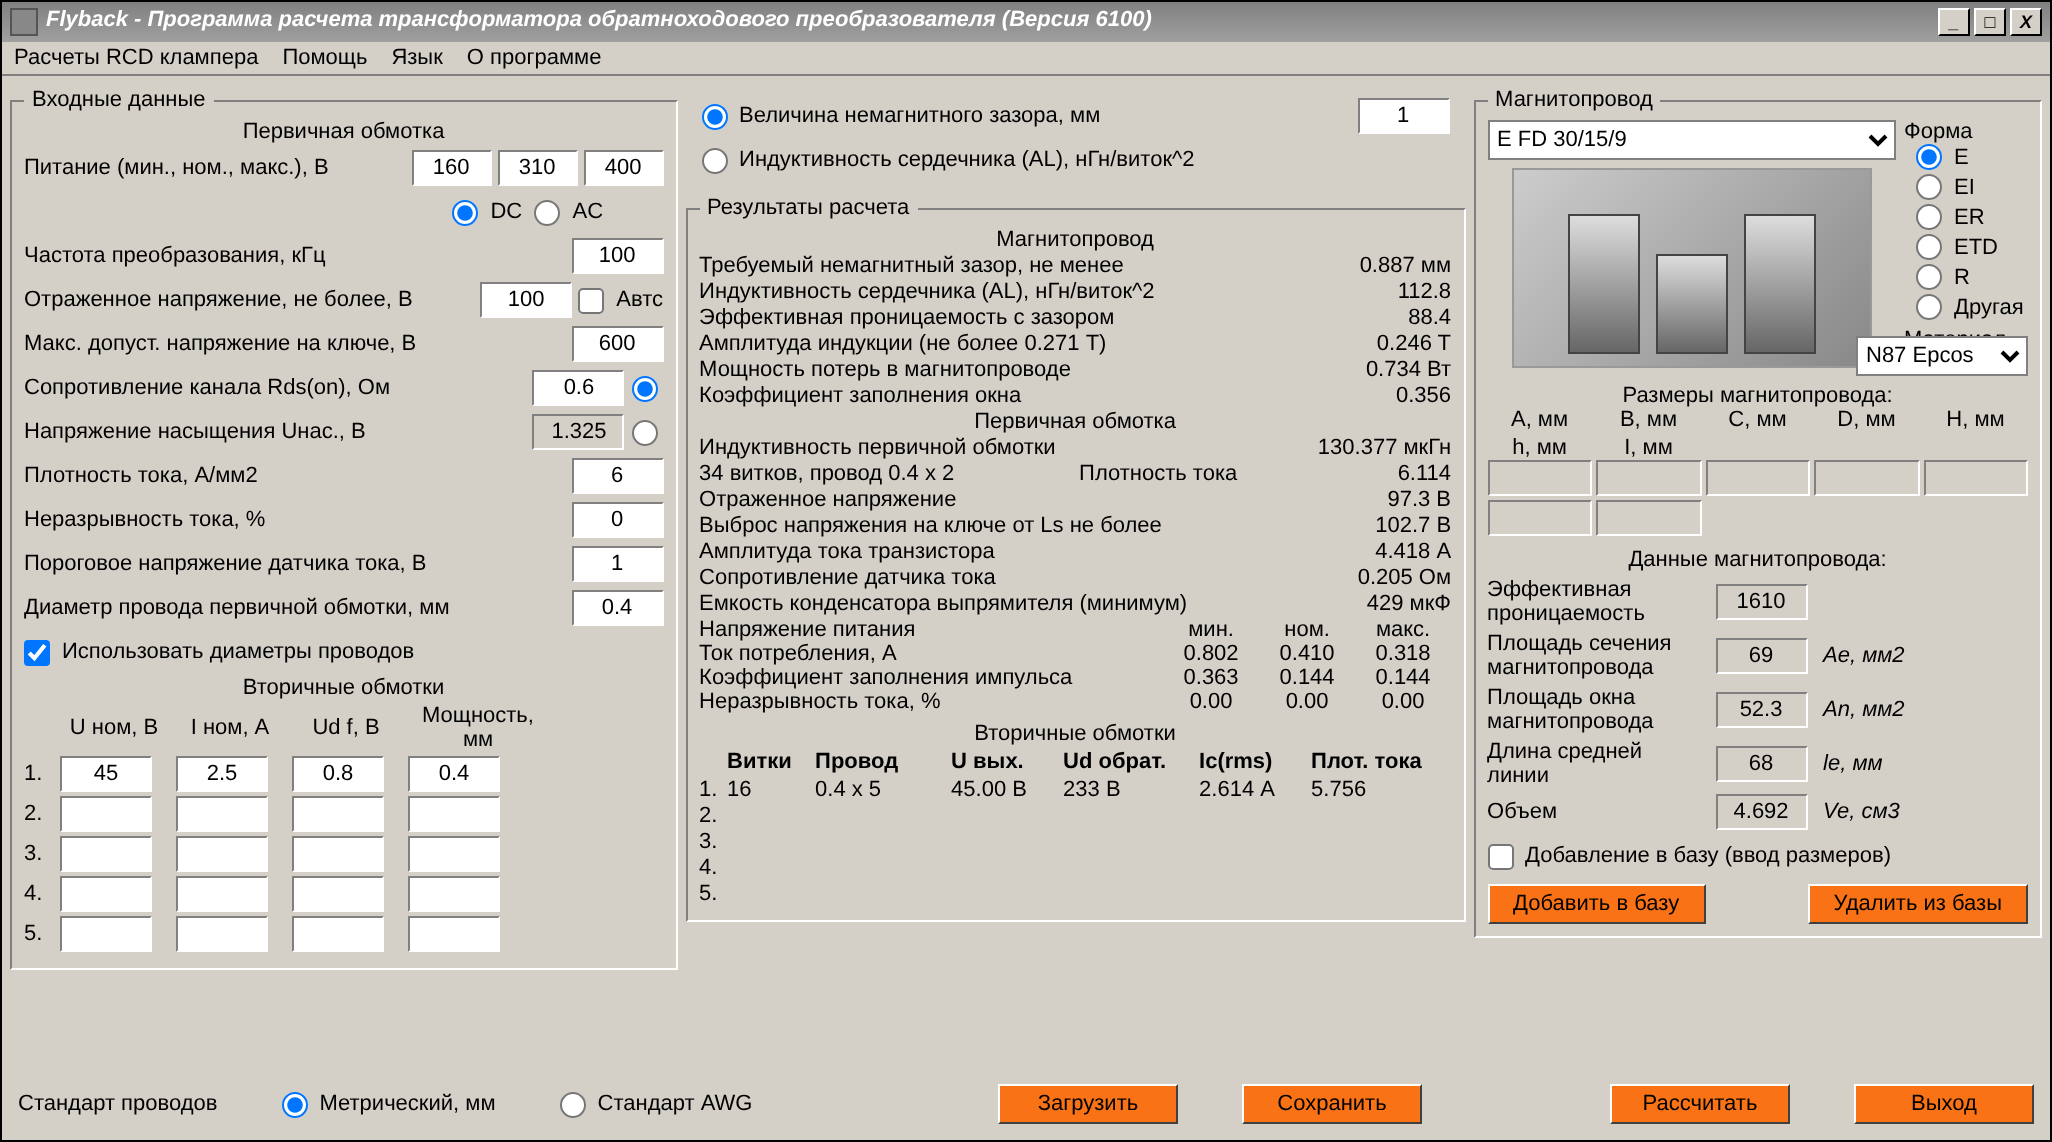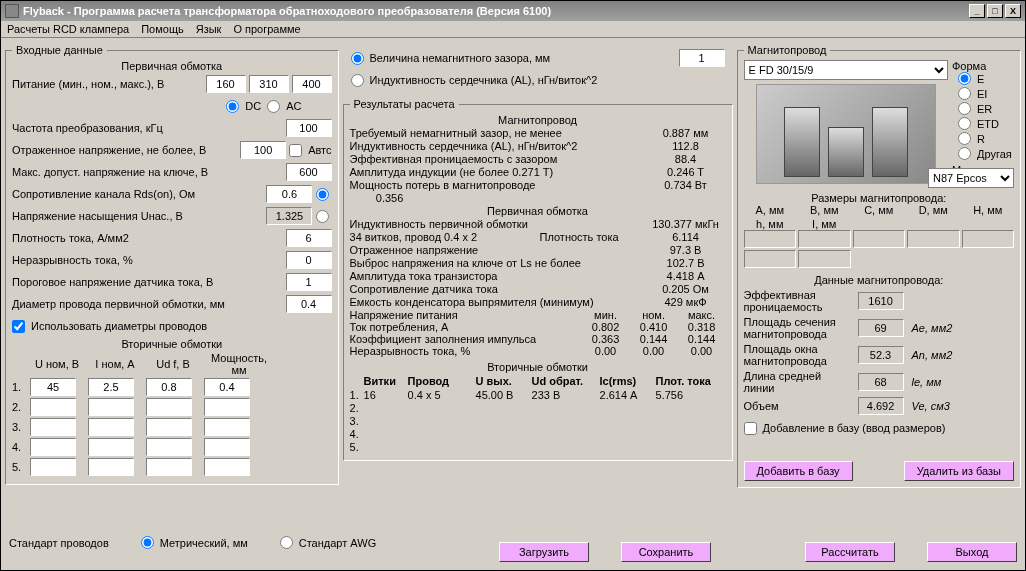--- a/index.html
+++ b/index.html
@@ -1,45 +1,45 @@
 <!DOCTYPE html>
 <html><head>
 <meta charset="utf-8">
 <style>
 * { box-sizing: border-box; font-family: Tahoma, Arial, sans-serif; font-size: 11px; }
 body { margin: 0; background: #d4d0c8; }
 .window { width: 1026px; height: 571px; background: #d4d0c8; border: 1px solid #000; display: flex; flex-direction: column; }
-.titlebar { background: linear-gradient(#808080, #a0a0a0); color: #fff; padding: 3px 4px; display: flex; align-items: center; font-weight: bold; }
+.titlebar { background: linear-gradient(#808080, #a0a0a0); color: #fff; padding: 3px 4px; display: flex; font-weight: bold; font-style: italic; }
 .titlebar .icon { width: 14px; height: 14px; background: #888; margin-right: 4px; border: 1px solid #555; }
 .titlebar .spacer { flex: 1; }
 .titlebar .btns { display: flex; gap: 2px; }
 .titlebar .wbtn { width: 16px; height: 14px; background: #d4d0c8; border: 1px solid #fff; border-right-color: #000; border-bottom-color: #000; font-size: 9px; text-align: center; line-height: 12px; color: #000; font-weight: bold; cursor: pointer; }
 .menubar { padding: 2px 6px; display: flex; gap: 12px; border-bottom: 1px solid #808080; }
 .menubar span { cursor: pointer; }
 .content { flex: 1; display: flex; padding: 4px; gap: 4px; }
 .col { display: flex; flex-direction: column; }
 .col1 { width: 340px; }
 .col2 { flex: 1; }
 .col3 { width: 290px; }
 fieldset { border: 1px solid #fff; border-top-color: #808080; border-left-color: #808080; margin: 2px 0; padding: 4px 6px 6px; position: relative; }
 legend { padding: 0 4px; font-size: 11px; }
 .row { display: flex; align-items: center; margin: 2px 0; min-height: 20px; }
 .row label { flex: 1; }
 input[type=text] { border: 1px solid #808080; border-right-color: #fff; border-bottom-color: #fff; background: #fff; padding: 1px 3px; height: 18px; width: 46px; text-align: center; }
 input[type=text].ro { background: #d4d0c8; }
 input[type=radio], input[type=checkbox] { margin: 0 3px 0 0; vertical-align: middle; }
 select { border: 1px solid #808080; background: #fff; height: 20px; font-size: 11px; }
-button { background: #f0abfc; border: 1px solid #fff; border-right-color: #404040; border-bottom-color: #404040; padding: 3px 12px; cursor: pointer; min-width: 90px; margin-top: 19px; }
+button { background: #f97316; border: 1px solid #fff; border-right-color: #404040; border-bottom-color: #404040; padding: 3px 12px; cursor: pointer; min-width: 90px; }
 .inline { display: inline-flex; align-items: center; gap: 3px; }
 .triple input { width: 40px; }
 .sec-head, .sec-row { display: grid; grid-template-columns: 14px 54px 54px 54px 70px; gap: 4px; align-items: center; margin: 2px 0; }
 .sec-head div { text-align: center; }
 .result-line { display: flex; margin: 1px 0; }
 .result-line .lbl { flex: 1; }
-.result-line .val { width: 80px; text-align: center; }
+.result-line .val { width: 80px; text-align: right; }
 .res-sec-head { display: grid; grid-template-columns: 14px 44px 68px 56px 68px 56px 70px; margin: 2px 0; }
 .res-sec-head div { font-size: 11px; font-weight: bold; }
 .res-sec-row { display: grid; grid-template-columns: 14px 44px 68px 56px 68px 56px 70px; margin: 1px 0; }
 .center { text-align: center; }
 .footer { padding: 4px 8px 8px; display: flex; align-items: center; gap: 32px; }
 .core-img { width: 180px; height: 100px; background: linear-gradient(135deg,#ccc,#888); margin: 4px auto; display: flex; align-items: flex-end; justify-content: center; gap: 8px; padding: 6px; border: 1px solid #999; }
 .core-img .leg { width: 36px; background: linear-gradient(#ddd,#666); border: 1px solid #444; }
 .core-img .leg.o { height: 70px; }
 .core-img .leg.c { height: 50px; }
 .dims { display: grid; grid-template-columns: repeat(5, 1fr); gap: 2px; text-align: center; }
@@ -217,20 +217,21 @@
             </div>
             <div class="result-line">
               <span class="lbl">Амплитуда индукции        (не более 0.271 T)</span>
               <span class="val">0.246 T</span>
             </div>
             <div class="result-line">
               <span class="lbl">Мощность потерь в магнитопроводе</span>
               <span class="val">0.734 Вт</span>
             </div>
             <div class="result-line">
+              <span class="lbl">Коэффициент заполнения окна</span>
               <span class="val">0.356</span>
             </div>
           </div>
         <div class="center">Первичная обмотка</div>
         <div class="result-line">
             <span class="lbl">Индуктивность первичной обмотки</span>
             <span class="val">130.377 мкГн</span>
           </div>
         <div class="result-line">
             <span style="width:190px">   34 витков, провод 0.4 x 2</span>

